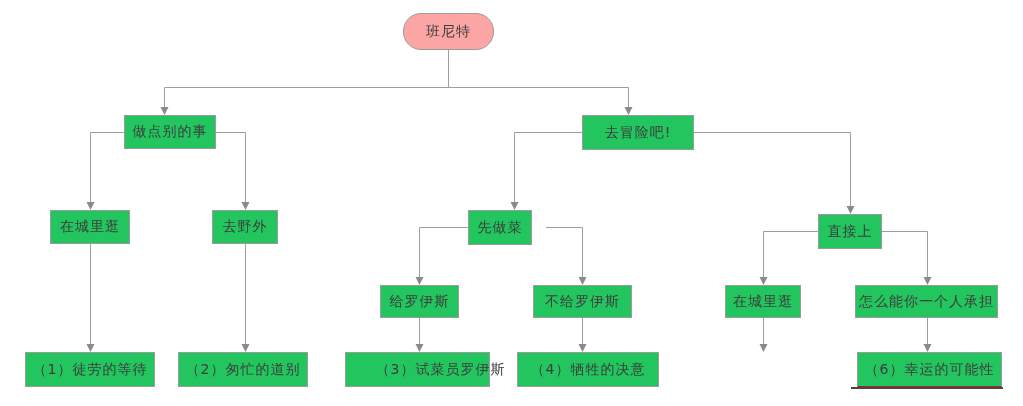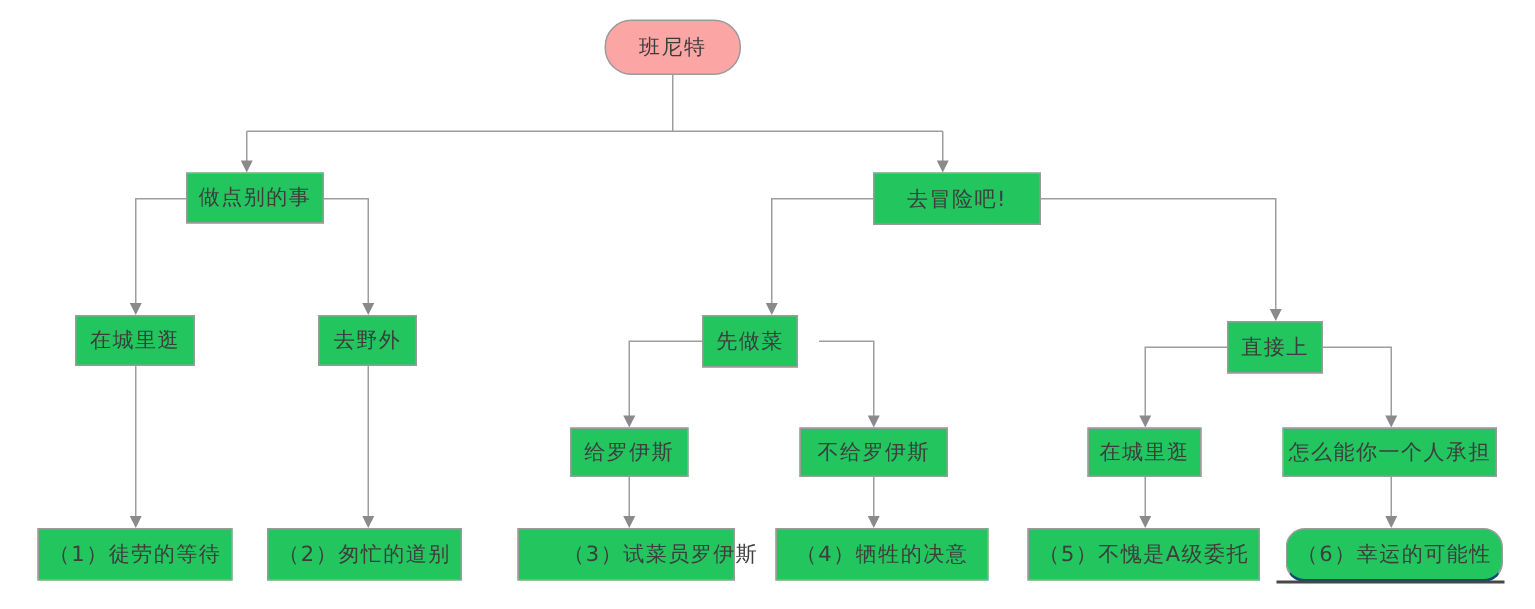--- a/index.html
+++ b/index.html
@@ -30,22 +30,21 @@
     align-items:center;
     justify-content:center;
     white-space:nowrap;
     letter-spacing:1px;
   }
   .node.root{
     background:#fca5a5;
     border-radius:18px;
   }
   .node.dark-bottom{
-    border-bottom:2px solid #0c4a6e;
-    border-radius:13px;
+    border-bottom:2px solid #b91c1c;
   }
   .underline{
     position:absolute;
     background:#474747;
     height:2px;
   }
 </style>
 </head>
 <body>
 
@@ -121,19 +120,18 @@
   <div class="node" style="left:855px;top:285px;width:143px;height:33px;">怎么能你一个人承担</div>
 
   <div class="node" style="left:25px;top:352px;width:130px;height:35px;">（1）徒劳的等待</div>
 
   <div class="node" style="left:178px;top:352px;width:130px;height:35px;">（2）匆忙的道别</div>
 
   <div class="node" style="left:345px;top:352px;width:145px;height:35px;padding-left:46px;">（3）试菜员罗伊斯</div>
 
   <div class="node" style="left:517px;top:352px;width:142px;height:35px;">（4）牺牲的决意</div>
 
-  <div class="node" style="left:685px;top:352px;width:155px;height:35px;">（5）不愧是A级委托</div>
 
   <div class="node dark-bottom" style="left:857px;top:352px;width:145px;height:36px;">（6）幸运的可能性</div>
 
   <div class="underline" style="left:851px;top:387px;width:152px;"></div>
 
 </div>
 
 </body></html>

